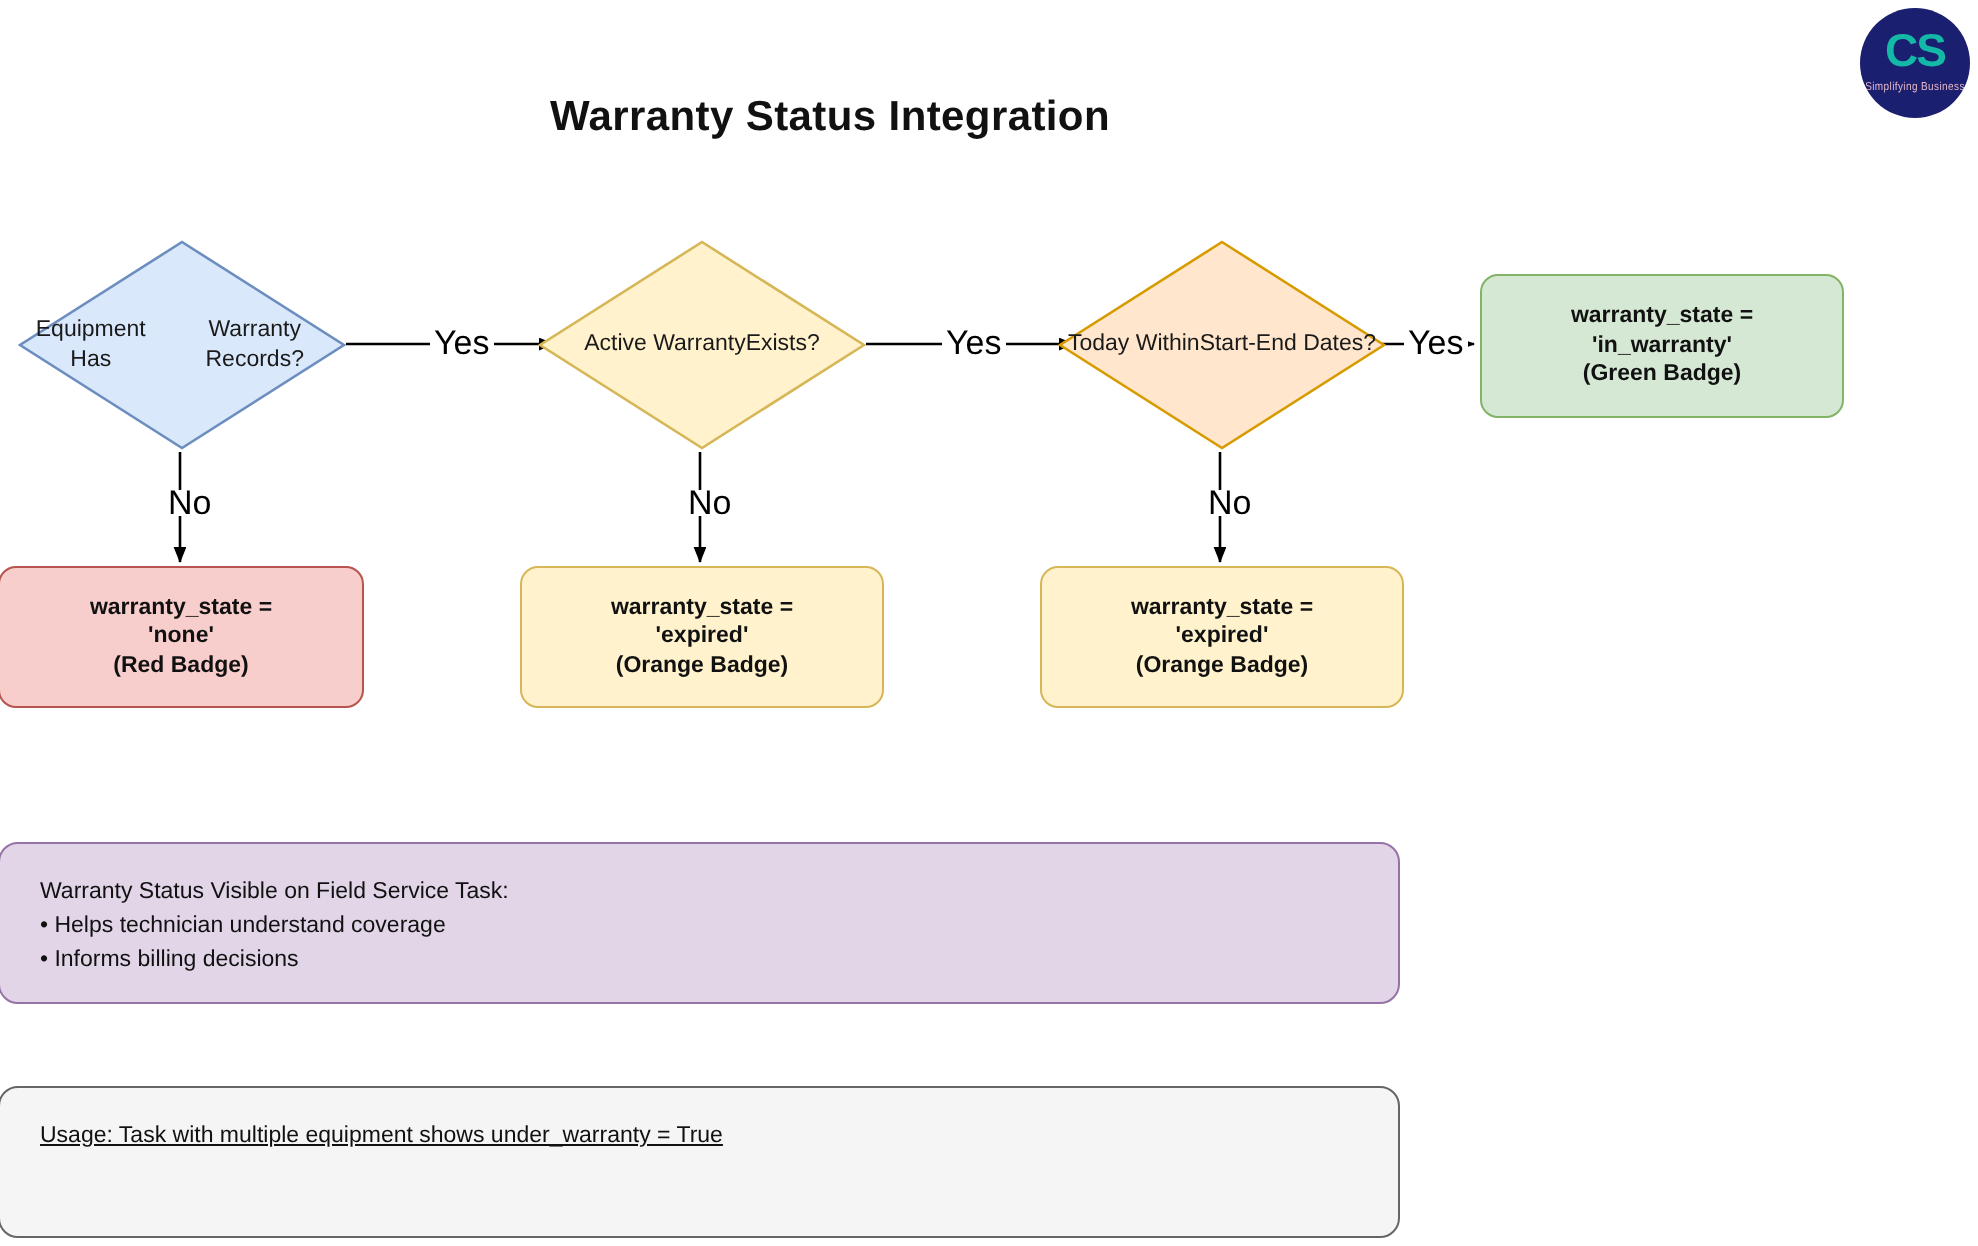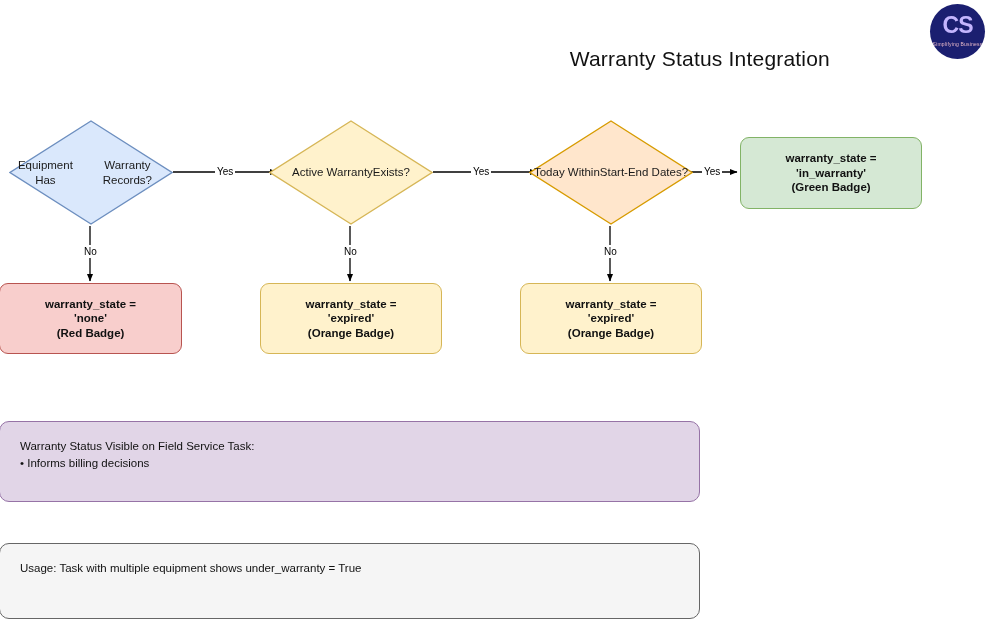--- a/index.html
+++ b/index.html
@@ -30,44 +30,44 @@
   .logo-cs {
     position: absolute;
     left: 0;
     top: 8px;
     width: 55px;
     text-align: center;
     font-family: "Liberation Sans", sans-serif;
     font-weight: bold;
     font-size: 23px;
     letter-spacing: -1px;
-    color: #c4b5fd;
+    color: #14b8a6;
     line-height: 26px;
   }
   .logo-tag {
     position: absolute;
     left: 0;
     top: 37px;
     width: 55px;
     text-align: center;
     font-size: 5px;
     color: #e8b9c8;
     letter-spacing: 0.2px;
     transform: scaleY(1.15);
   }
 
   
   .title {
     position: absolute;
     left: 0;
     top: 47px;
     width: 830px;
-    text-align: right;
+    text-align: center;
     font-size: 21px;
-    font-weight: normal;
+    font-weight: bold;
     color: #111111;
     letter-spacing: 0.2px;
   }
 
   
   .diamond {
     position: absolute;
   }
   .diamond svg { display: block; }
   .diamond .dlabel {
@@ -102,21 +102,21 @@
     text-align: center;
     color: #111111;
   }
   .rbox-green  { background: #d5e8d4; border-color: #82b366; }
   .rbox-red    { background: #f8cecc; border-color: #b85450; }
   .rbox-orange { background: #fff2cc; border-color: #d6b656; }
 
   
   .conn-label {
     position: absolute;
-    font-size: 10px;
+    font-size: 17px;
     color: #000000;
     background: #ffffff;
     padding: 0 2px;
     line-height: 13px;
   }
 
   
   .note {
     position: absolute;
     border-radius: 10px;
@@ -223,18 +223,19 @@
 </div>
 
 <div class="rbox rbox-orange" style="left:520px; top:283px; width:180px; height:69px;">
   <span>warranty_state =</span>
   <span>'expired'</span>
   <span>(Orange Badge)</span>
 </div>
 
 <div class="note note-purple" style="left:-1px; top:421px; width:701px; height:81px;">
   <div class="note-line">Warranty Status Visible on Field Service Task:</div>
+  <div class="note-line">• Helps technician understand coverage</div>
   <div class="note-line">• Informs billing decisions</div>
 </div>
 
-<div class="note note-gray" style="left:-1px; top:543px; width:701px; height:76px;">
+<div class="note note-gray" style="left:-1px; top:543px; width:701px; height:76px;text-decoration:underline;">
   <div class="note-line">Usage: Task with multiple equipment shows under_warranty = True</div>
 </div>
 
 </body></html>

